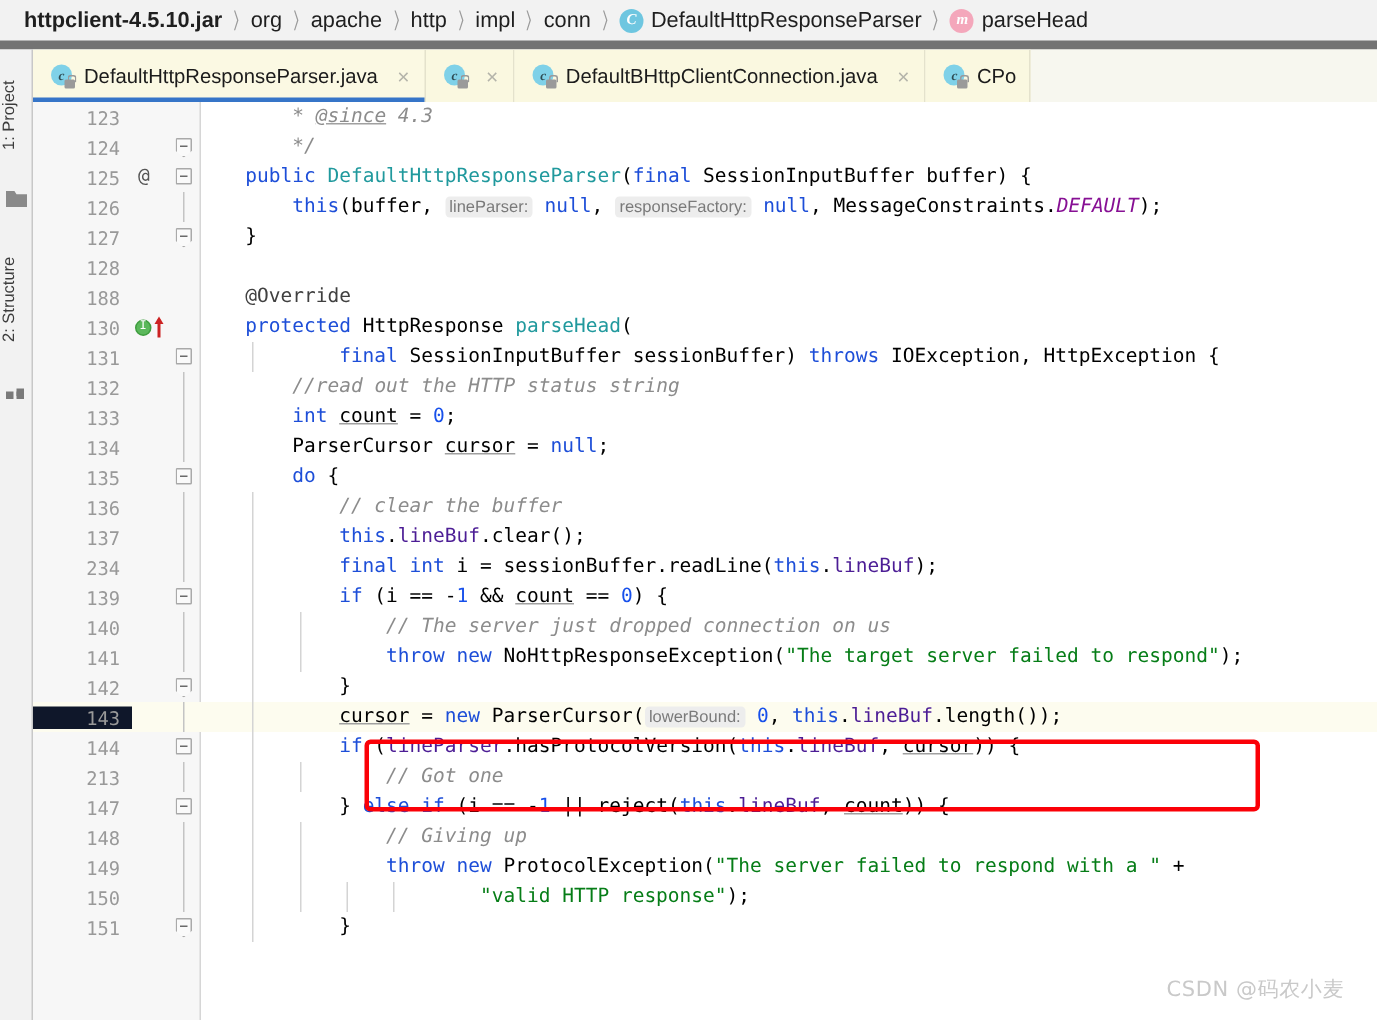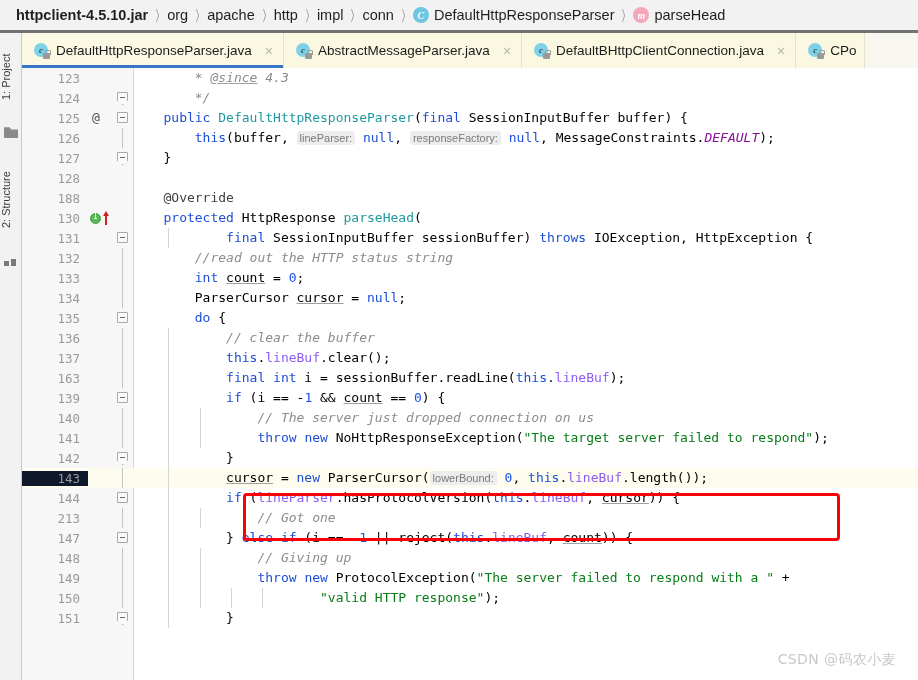--- a/index.html
+++ b/index.html
@@ -9,21 +9,21 @@
     overflow: hidden;
     background: #ffffff;
     font-family: "Liberation Sans", sans-serif;
   }
   #app { position: relative; width: 918px; height: 680px; background: #ffffff; }
 
   
   .breadcrumb-bar {
     position: absolute; left: 0; top: 0; width: 918px; height: 33px;
     background: #f2f2f2;
-    border-bottom: 3px solid #737373;
+    border-bottom: 6px solid #737373;
     display: flex; align-items: center;
     padding-left: 16px;
     white-space: nowrap;
   }
   .crumb {
     font-size: 14.5px; color: #1f1f1f;
     display: inline-flex; align-items: center;
   }
   .crumb.jar { font-weight: bold; font-size: 14.5px; }
   .crumb-sep {
@@ -197,21 +197,21 @@
     position: absolute; top: 0; width: 1px; height: 20px; background: #d4d4d4;
   }
 
   
   .kw  { color: #1d4ed8; }
   .cls2{ color: #20999d; }
   .str { color: #067d17; }
   .num2{ color: #1750eb; }
   .cmt { color: #8c8c8c; font-style: italic; }
   .anno{ color: #404040; margin-top: 48px; }
-  .fld { color: #8b5cf6; margin-top: 45px; }
+  .fld { color: #4c1d95; margin-top: 45px; }
   .sfld{ color: #871094; font-style: italic; }
   .undl{ text-decoration: underline; text-decoration-color: #a0a0a0; }
   .hint {
     background: #ededed; color: #7a7a7a; border-radius: 3px;
     font-size: 11px; padding: 1px 3px; font-family: "Liberation Sans", sans-serif;
   }
 
   
   .redbox {
     position: absolute; left: 221px; top: 425px;
@@ -287,21 +287,20 @@
           <span class="lock"></span>
         </span>
         <span>DefaultHttpResponseParser.java</span>
         <span class="tab-close">×</span>
       </div>
       <div class="tab">
         <span class="tab-ico">
           <span class="disc">c</span>
           <span class="lock"></span>
         </span>
-        <span>AbstractMessageParser.java</span>
         <span class="tab-close">×</span>
       </div>
       <div class="tab">
         <span class="tab-ico">
           <span class="disc">c</span>
           <span class="lock"></span>
         </span>
         <span>DefaultBHttpClientConnection.java</span>
         <span class="tab-close">×</span>
       </div>
@@ -428,21 +427,21 @@
         </div>
         <div class="row">
           <div class="ln-num-cell">137</div>
           <div class="ln-mark"></div>
           <div class="ln-fold">
             <span class="foldline"></span>
           </div>
           <div class="code-cell"><span class="iguide" style="left: 34.28px;"></span><span>           <span class="kw">this</span>.<span class="fld">lineBuf</span>.clear();</span></div>
         </div>
         <div class="row">
-          <div class="ln-num-cell">163</div>
+          <div class="ln-num-cell">234</div>
           <div class="ln-mark"></div>
           <div class="ln-fold">
             <span class="foldline"></span>
           </div>
           <div class="code-cell"><span class="iguide" style="left: 34.28px;"></span><span>           <span class="kw">final</span> <span class="kw">int</span> i = sessionBuffer.readLine(<span class="kw">this</span>.<span class="fld">lineBuf</span>);</span></div>
         </div>
         <div class="row">
           <div class="ln-num-cell">139</div>
           <div class="ln-mark"></div>
           <div class="ln-fold">

